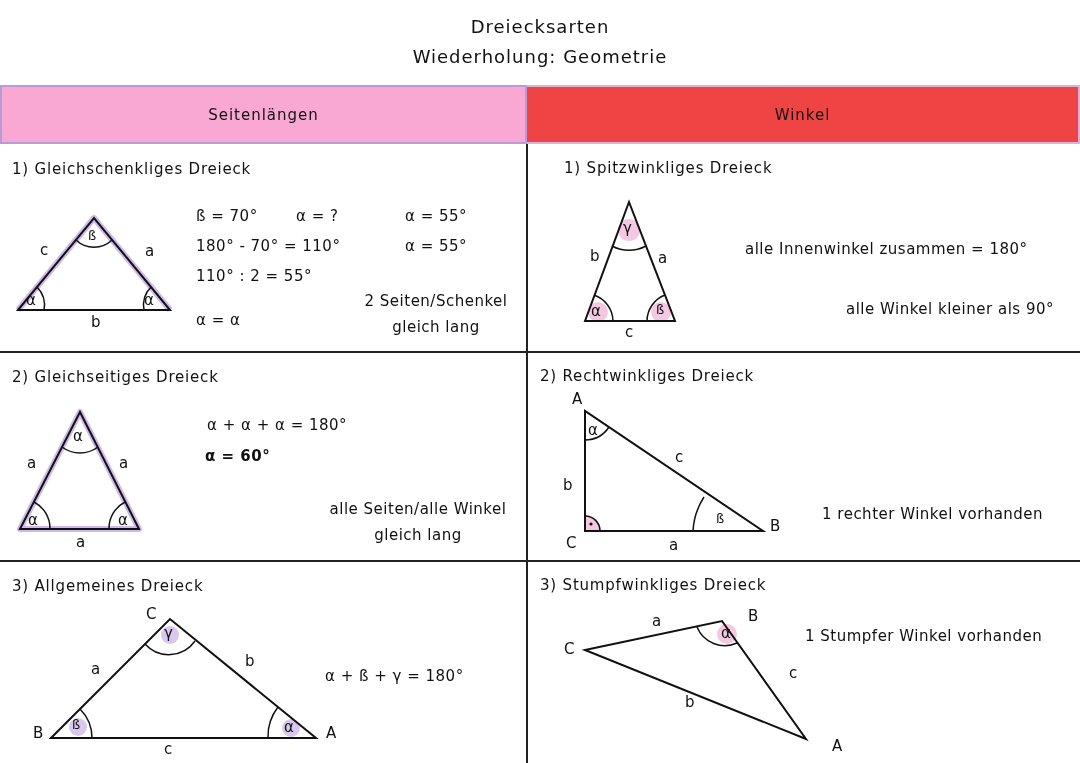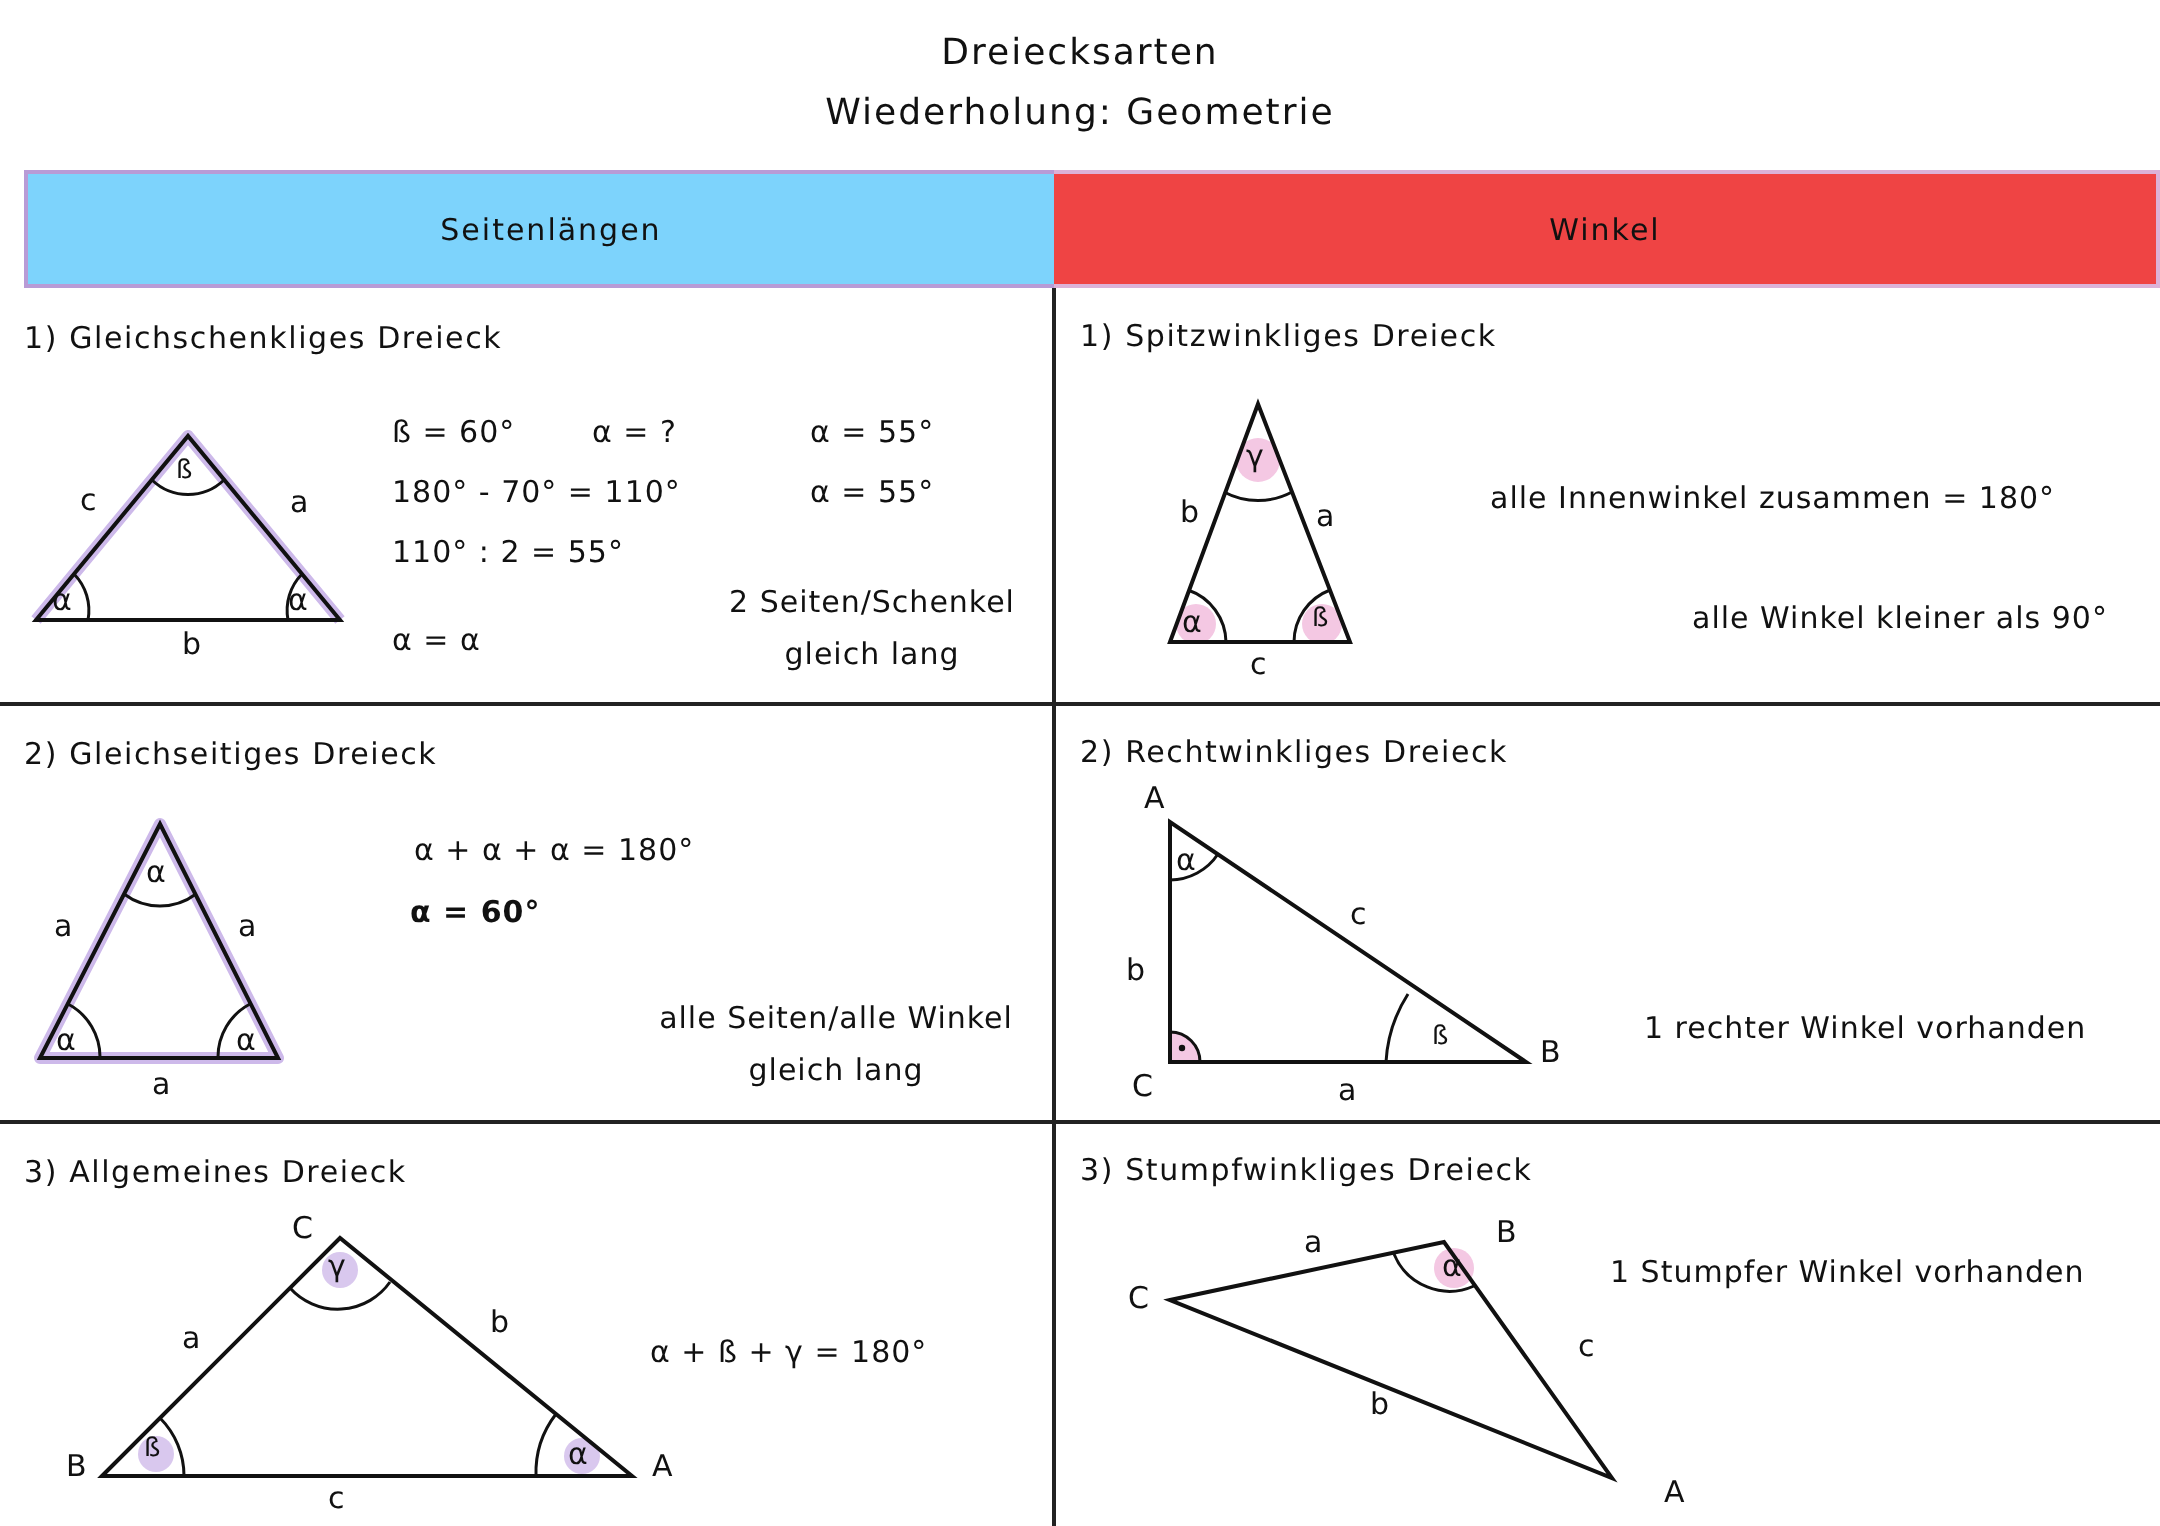--- a/index.html
+++ b/index.html
@@ -11,21 +11,21 @@
       position: absolute; left: 0; width: 1080px; text-align: center;
       font-size: 18px; letter-spacing: 1px; color: #111;
     }
     #t1 { top: 16px; }
     #t2 { top: 46px; }
     .hdr {
       position: absolute; top: 85px; height: 59px; box-sizing: border-box;
       display: flex; align-items: center; justify-content: center;
       font-size: 15px; letter-spacing: 1px;
     }
-    #hdr-left { left: 12px; width: 527px; background: #7dd3fc; border: 2px solid #b89bd6; }
+    #hdr-left { left: 0; width: 527px; background: #f9a8d4; border: 2px solid #b89bd6; }
     #hdr-right { left: 527px; width: 553px; background: #ef4444; border: 2px solid #dcb2d8; border-left: none; }
     .vline { position: absolute; left: 526px; top: 144px; width: 2px; height: 619px; background: #222; }
     .hline { position: absolute; left: 0; width: 1080px; height: 2px; background: #222; }
     #h1 { top: 351px; }
     #h2 { top: 560px; }
     .sec-title { position: absolute; font-size: 15px; letter-spacing: 0.8px; }
     .txt { position: absolute; font-size: 15px; letter-spacing: 0.5px; white-space: nowrap; }
     .ctr { text-align: center; }
     svg { position: absolute; left: 0; top: 0; overflow: visible; }
   </style>
@@ -55,21 +55,21 @@
     <path d="M44,310 A26,26 0 0,0 37,287" fill="none" stroke="#111" stroke-width="1.5"></path>
     <path d="M144,310 A26,26 0 0,1 151,287" fill="none" stroke="#111" stroke-width="1.5"></path>
   </svg>
   <div class="txt" style="left:88px; top:228px; font-size:13px;">ß</div>
   <div class="txt" style="left:26px; top:291px;">α</div>
   <div class="txt" style="left:144px; top:291px;">α</div>
   <div class="txt" style="left:40px; top:241px;">c</div>
   <div class="txt" style="left:145px; top:242px;">a</div>
   <div class="txt" style="left:91px; top:313px;">b</div>
 
-  <div class="txt" style="left:196px; top:207px;">ß = 60°</div>
+  <div class="txt" style="left:196px; top:207px;">ß = 70°</div>
   <div class="txt" style="left:296px; top:207px;">α = ?</div>
   <div class="txt" style="left:196px; top:237px;">180° - 70° = 110°</div>
   <div class="txt" style="left:196px; top:267px;">110° : 2 = 55°</div>
   <div class="txt" style="left:196px; top:311px;">α = α</div>
   <div class="txt" style="left:405px; top:207px;">α = 55°</div>
   <div class="txt" style="left:405px; top:237px;">α = 55°</div>
   <div class="txt ctr" style="left:356px; width:160px; top:292px;">2 Seiten/Schenkel</div>
   <div class="txt ctr" style="left:356px; width:160px; top:318px;">gleich lang</div>
 </div>
 
@@ -112,21 +112,21 @@
   <div class="txt" style="left:164px; top:624px;">γ</div>
   <div class="txt" style="left:72px; top:717px; font-size:13px;">ß</div>
   <div class="txt" style="left:284px; top:718px;">α</div>
   <div class="txt" style="left:91px; top:660px;">a</div>
   <div class="txt" style="left:245px; top:652px;">b</div>
   <div class="txt" style="left:164px; top:740px;">c</div>
   <div class="txt" style="left:325px; top:626px;margin-top:41px;">α + ß + γ = 180°</div>
 </div>
 
 <div>
-  <div class="sec-title" style="left:540px; top:159px;">1) Spitzwinkliges Dreieck</div>
+  <div class="sec-title" style="left:564px; top:159px;">1) Spitzwinkliges Dreieck</div>
   <svg width="1080" height="763">
     <circle cx="629" cy="230" r="11" fill="#f4c8e3"></circle>
     <circle cx="598" cy="312" r="10" fill="#f4c8e3"></circle>
     <circle cx="661" cy="312" r="10" fill="#f4c8e3"></circle>
     <polygon points="585,321 629,202 675,321" fill="none" stroke="#111" stroke-width="2"></polygon>
     <path d="M612,246 A36,36 0 0,0 646,246" fill="none" stroke="#111" stroke-width="1.5"></path>
     <path d="M613,321 A28,28 0 0,0 594,295" fill="none" stroke="#111" stroke-width="1.5"></path>
     <path d="M647,321 A28,28 0 0,1 665,295" fill="none" stroke="#111" stroke-width="1.5"></path>
   </svg>
   <div class="txt" style="left:623px; top:219px;">γ</div>

